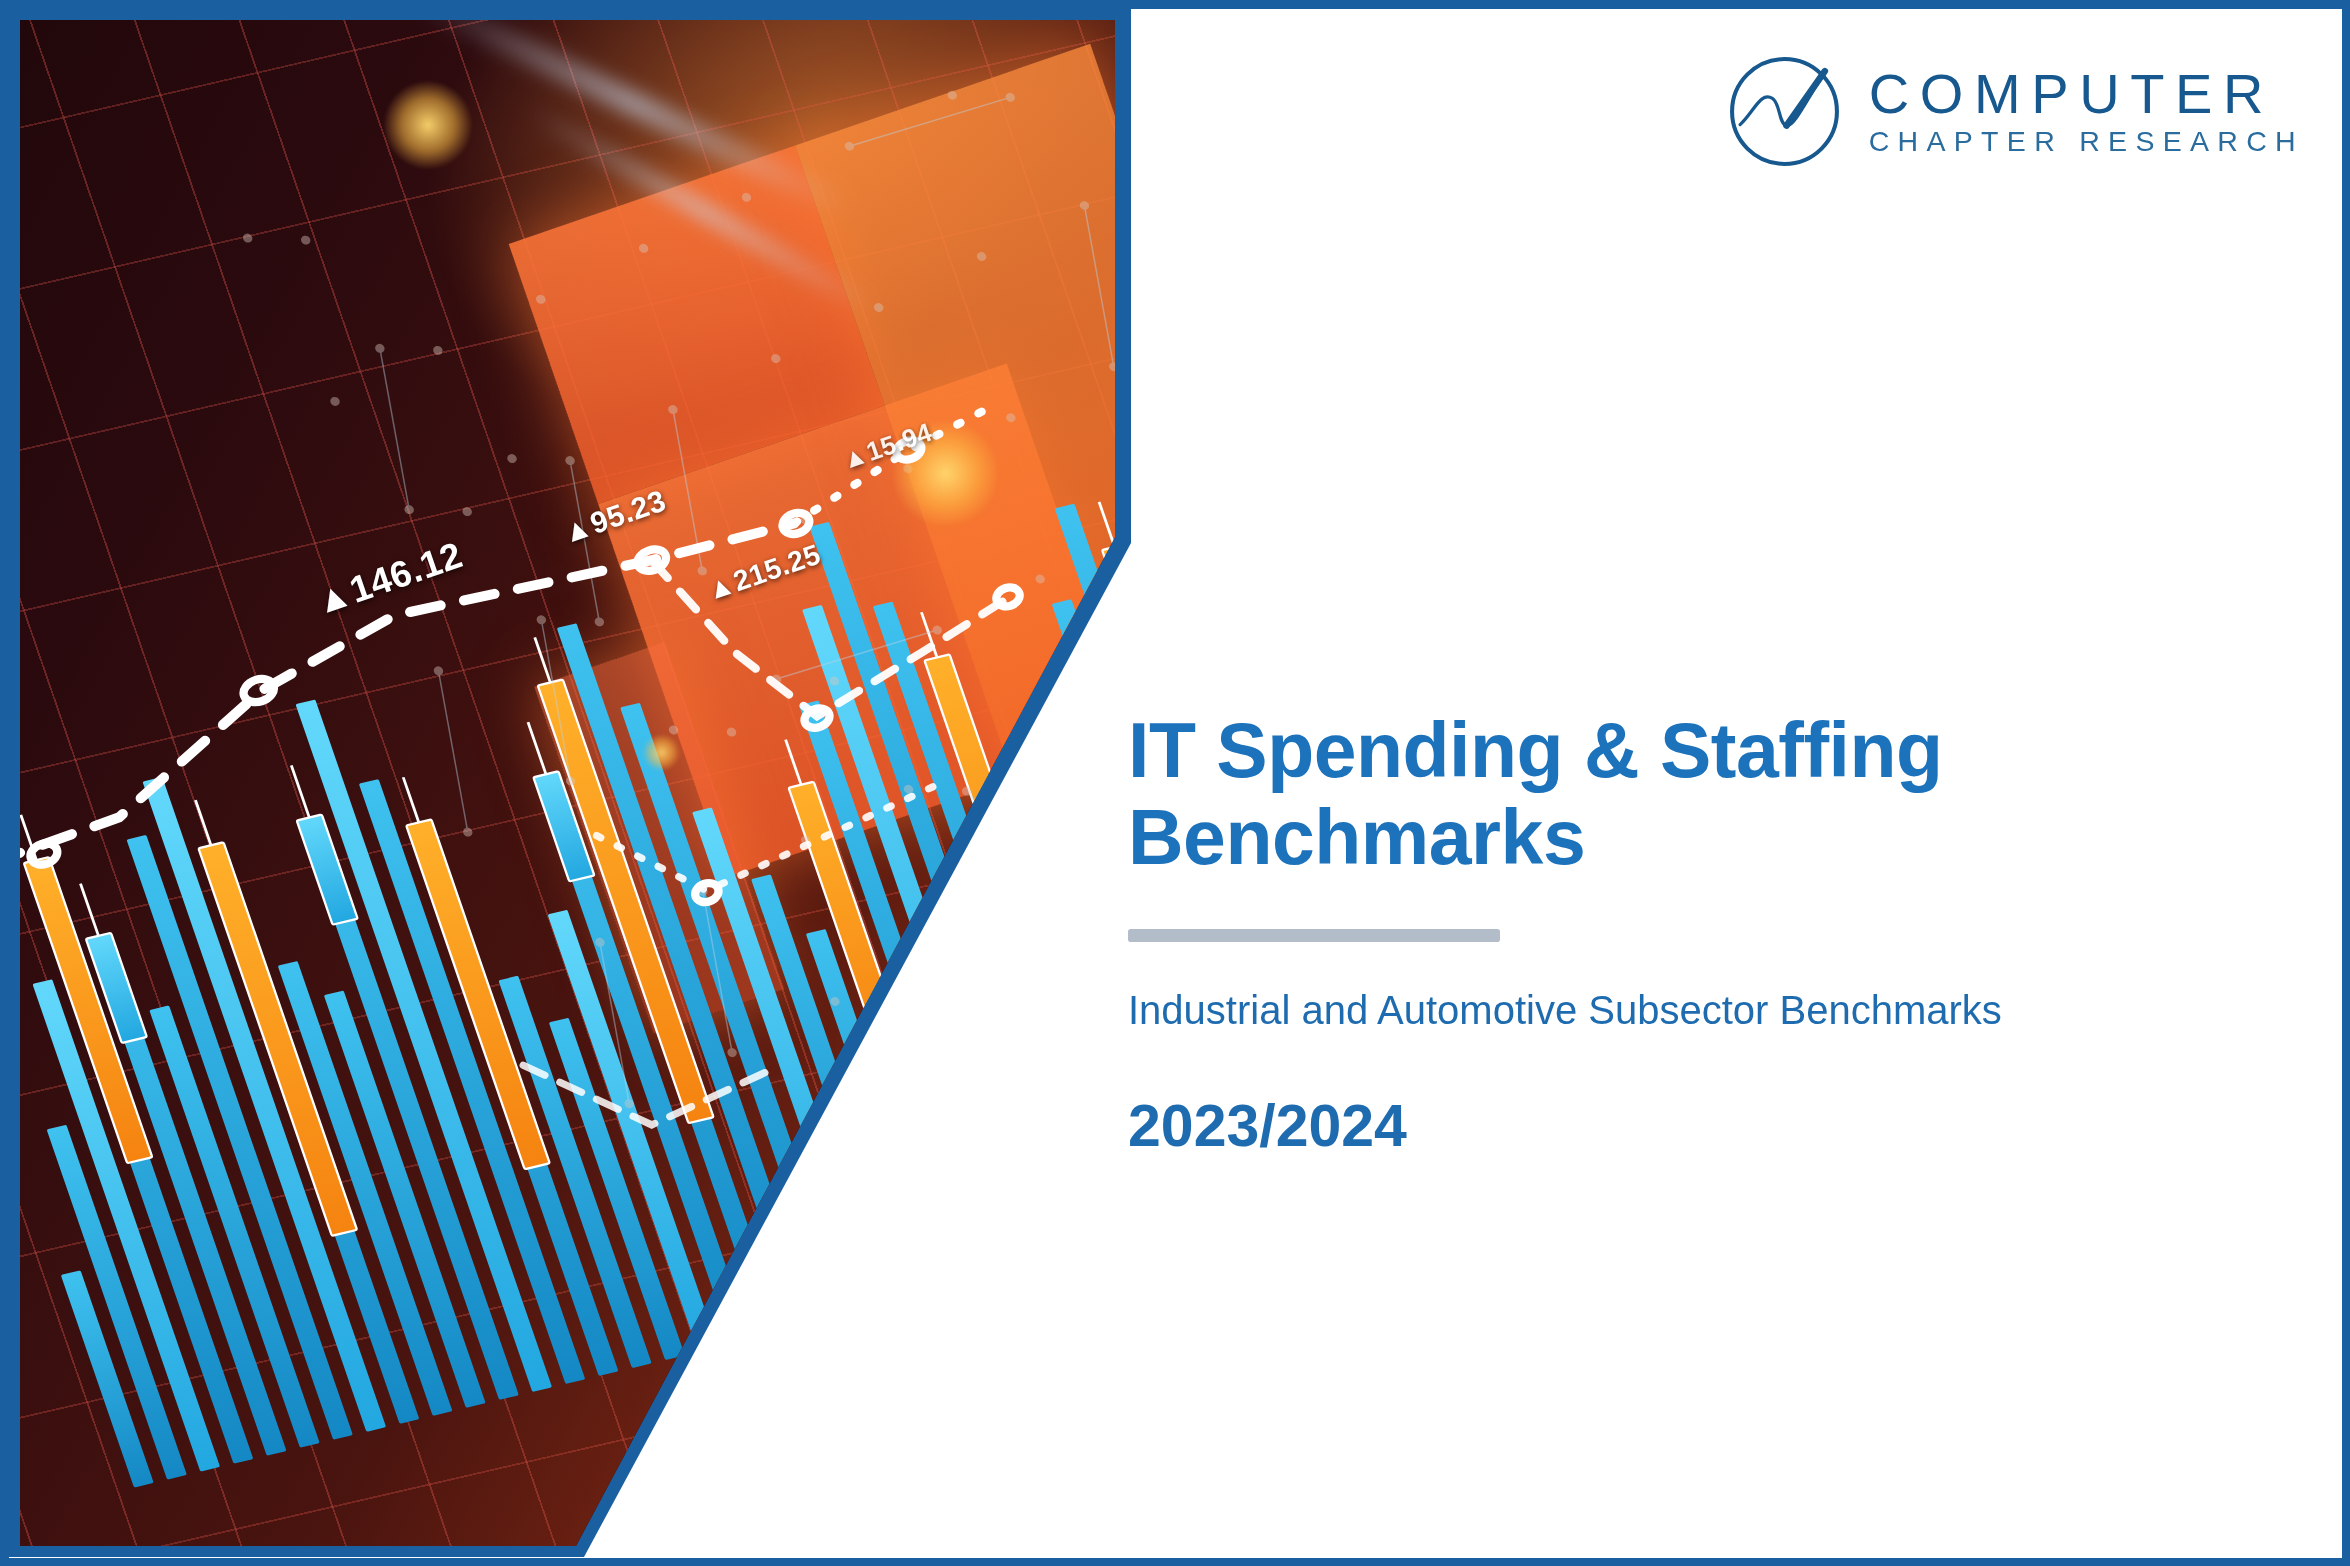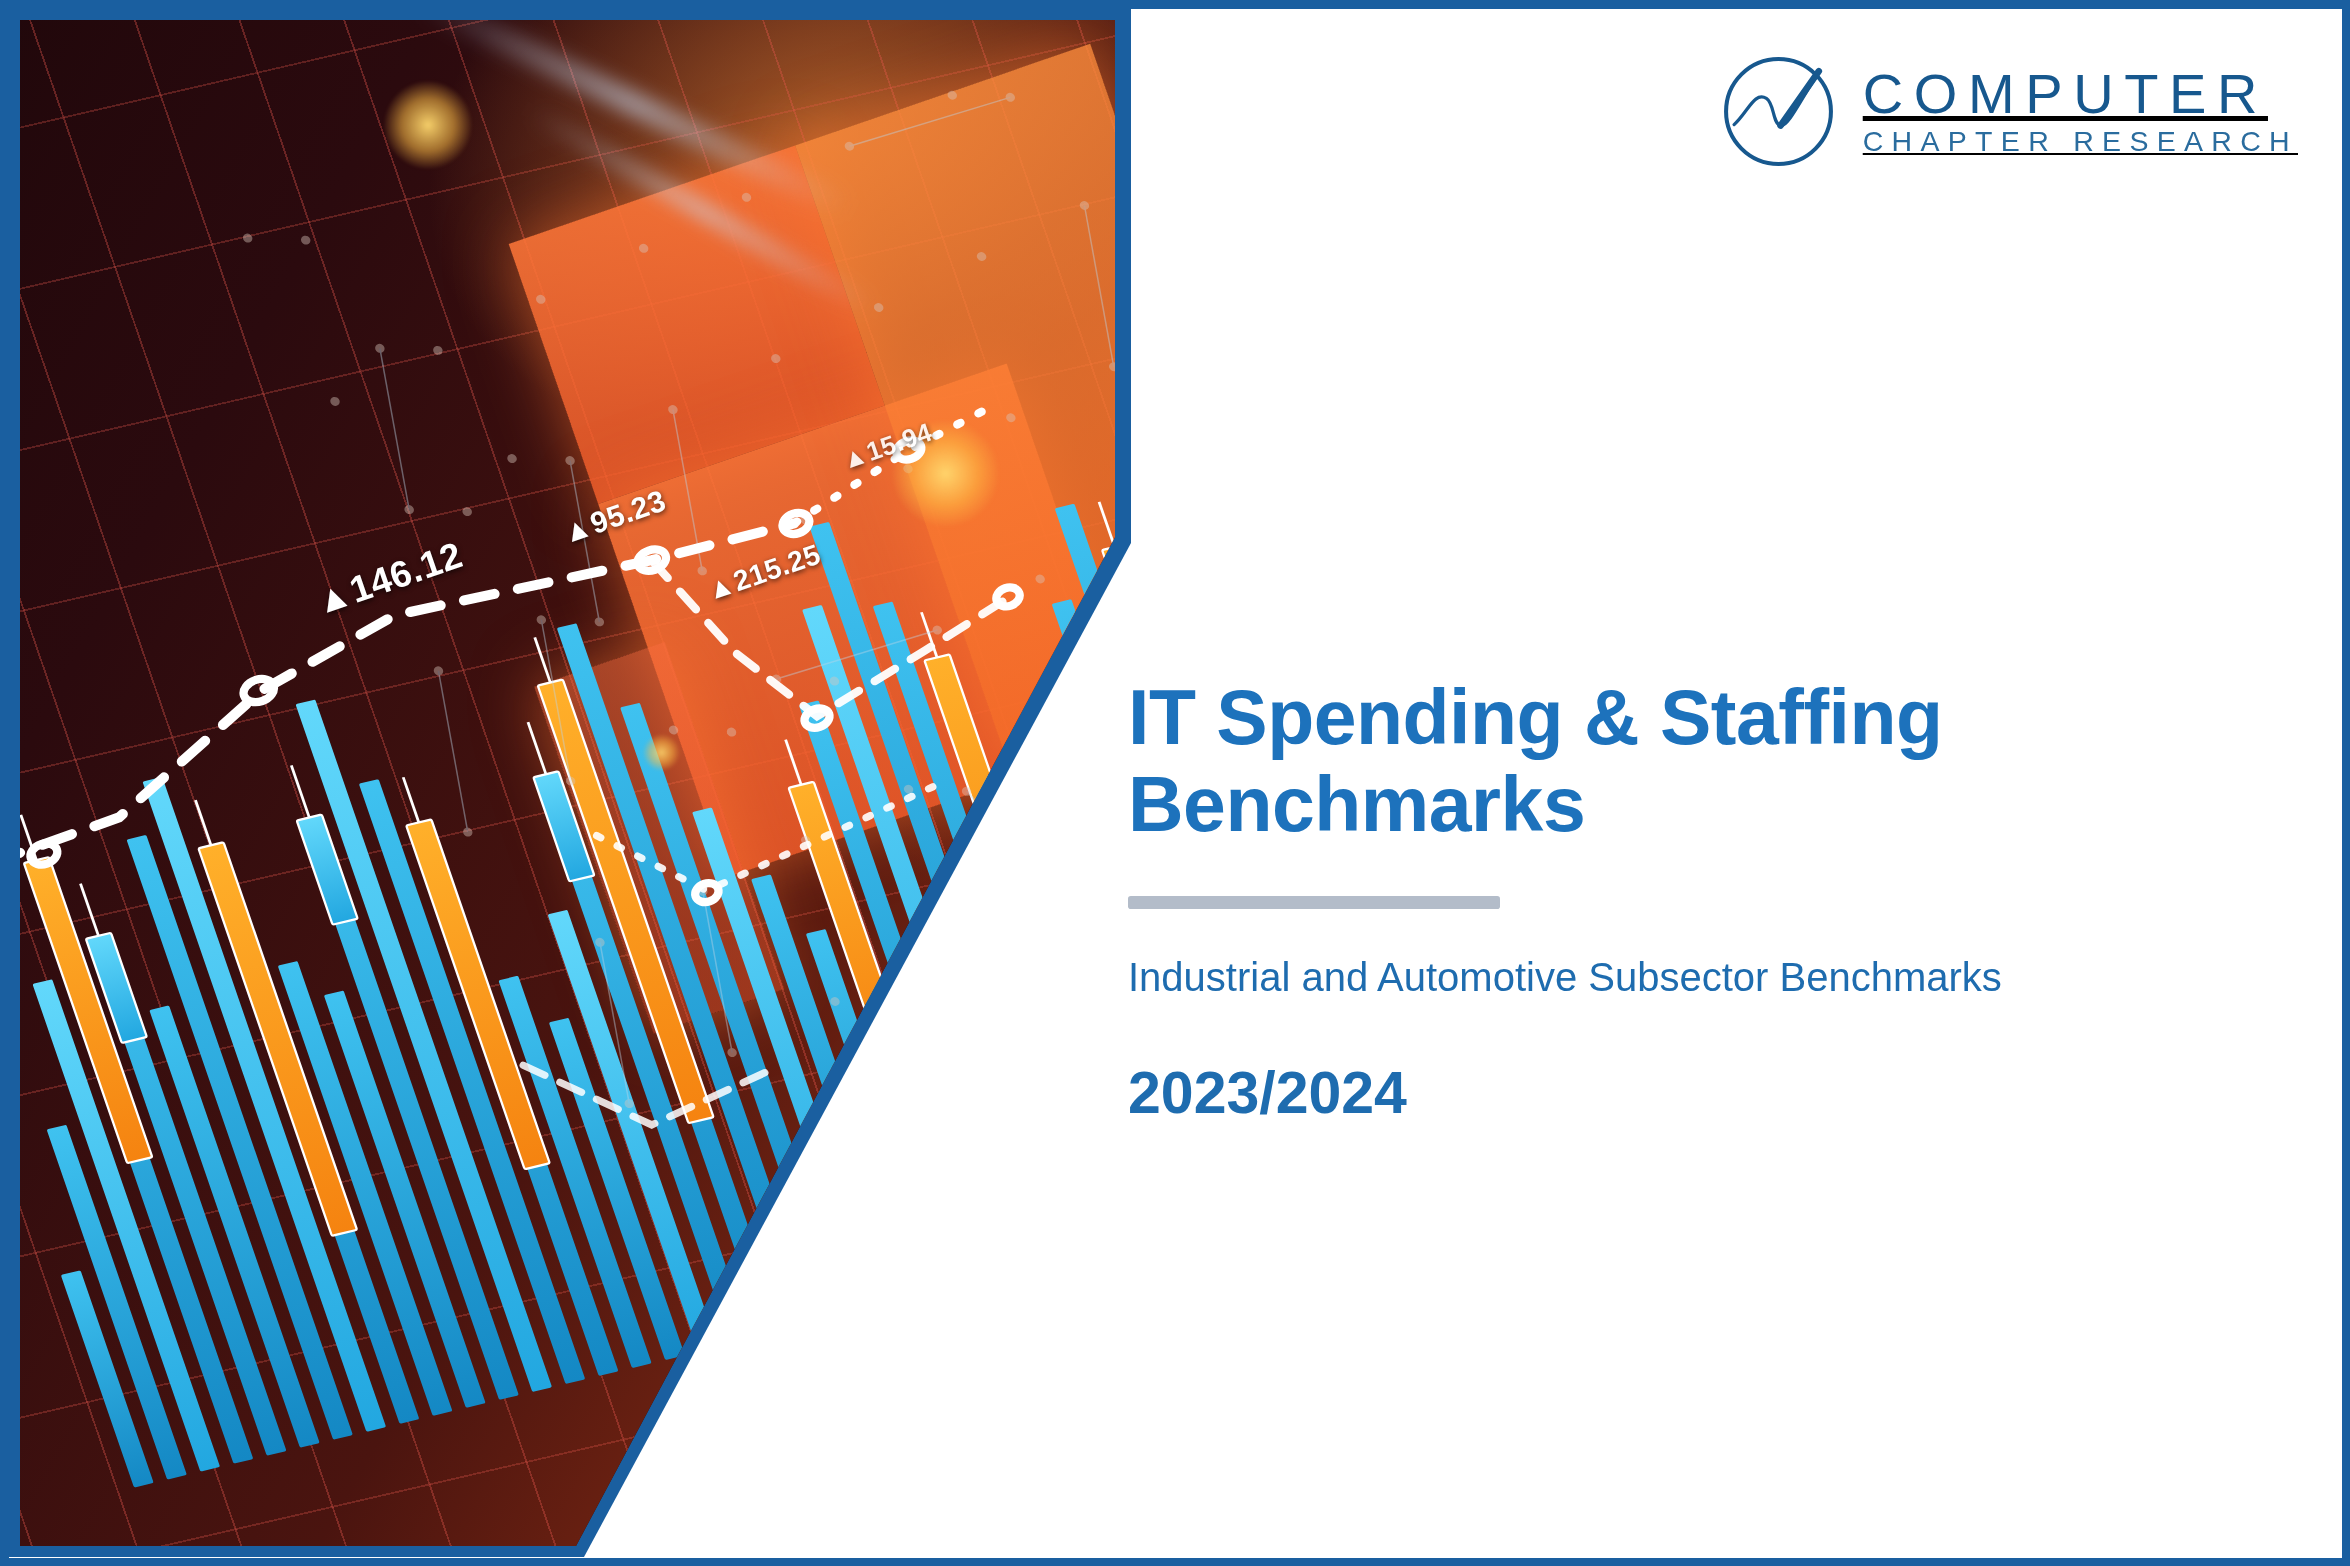--- a/index.html
+++ b/index.html
@@ -96,35 +96,35 @@
     filter:blur(1.8px);
   }
   .lightstreak{
     position:absolute;
     background:linear-gradient(90deg, rgba(180,205,235,0), rgba(200,220,245,.55), rgba(180,205,235,0));
     filter:blur(9.2px);
   }
 
   
   #logo {
-    position:absolute; right:44px; top:42px;
-    display:flex; align-items:center; gap:24px;text-decoration:underline;
+    position:absolute; right:38px; top:42px;
+    display:flex; align-items:center; gap:24px;
   }
   #logo-mark { width:121px; height:121px; flex:0 0 121px; }
   #logo-words { display:flex; flex-direction:column; }
   .logo-line1, .logo-line2 {
     color:#17588E; font-size:56px; line-height:1.02; font-weight:400;
     letter-spacing:10.6px; font-family:"Liberation Sans", sans-serif;
   }
   .logo-line3 {
     color:#2A6C9E; font-size:28.5px; letter-spacing:8.3px; font-weight:400;
     margin-top:3.7px; font-family:"Liberation Sans", sans-serif;
   }
 
-  #content { position:absolute; left:1119px; top:665px; width:1194px; }
+  #content { position:absolute; left:1119px; top:698px; width:1194px; }
 
   #main-title {
     color:#1D72BC;
     font-size:77px;
     font-weight:700;
     line-height:1.13;
     letter-spacing:-0.5px;
     max-width:1084px;
   }
   #divider {

